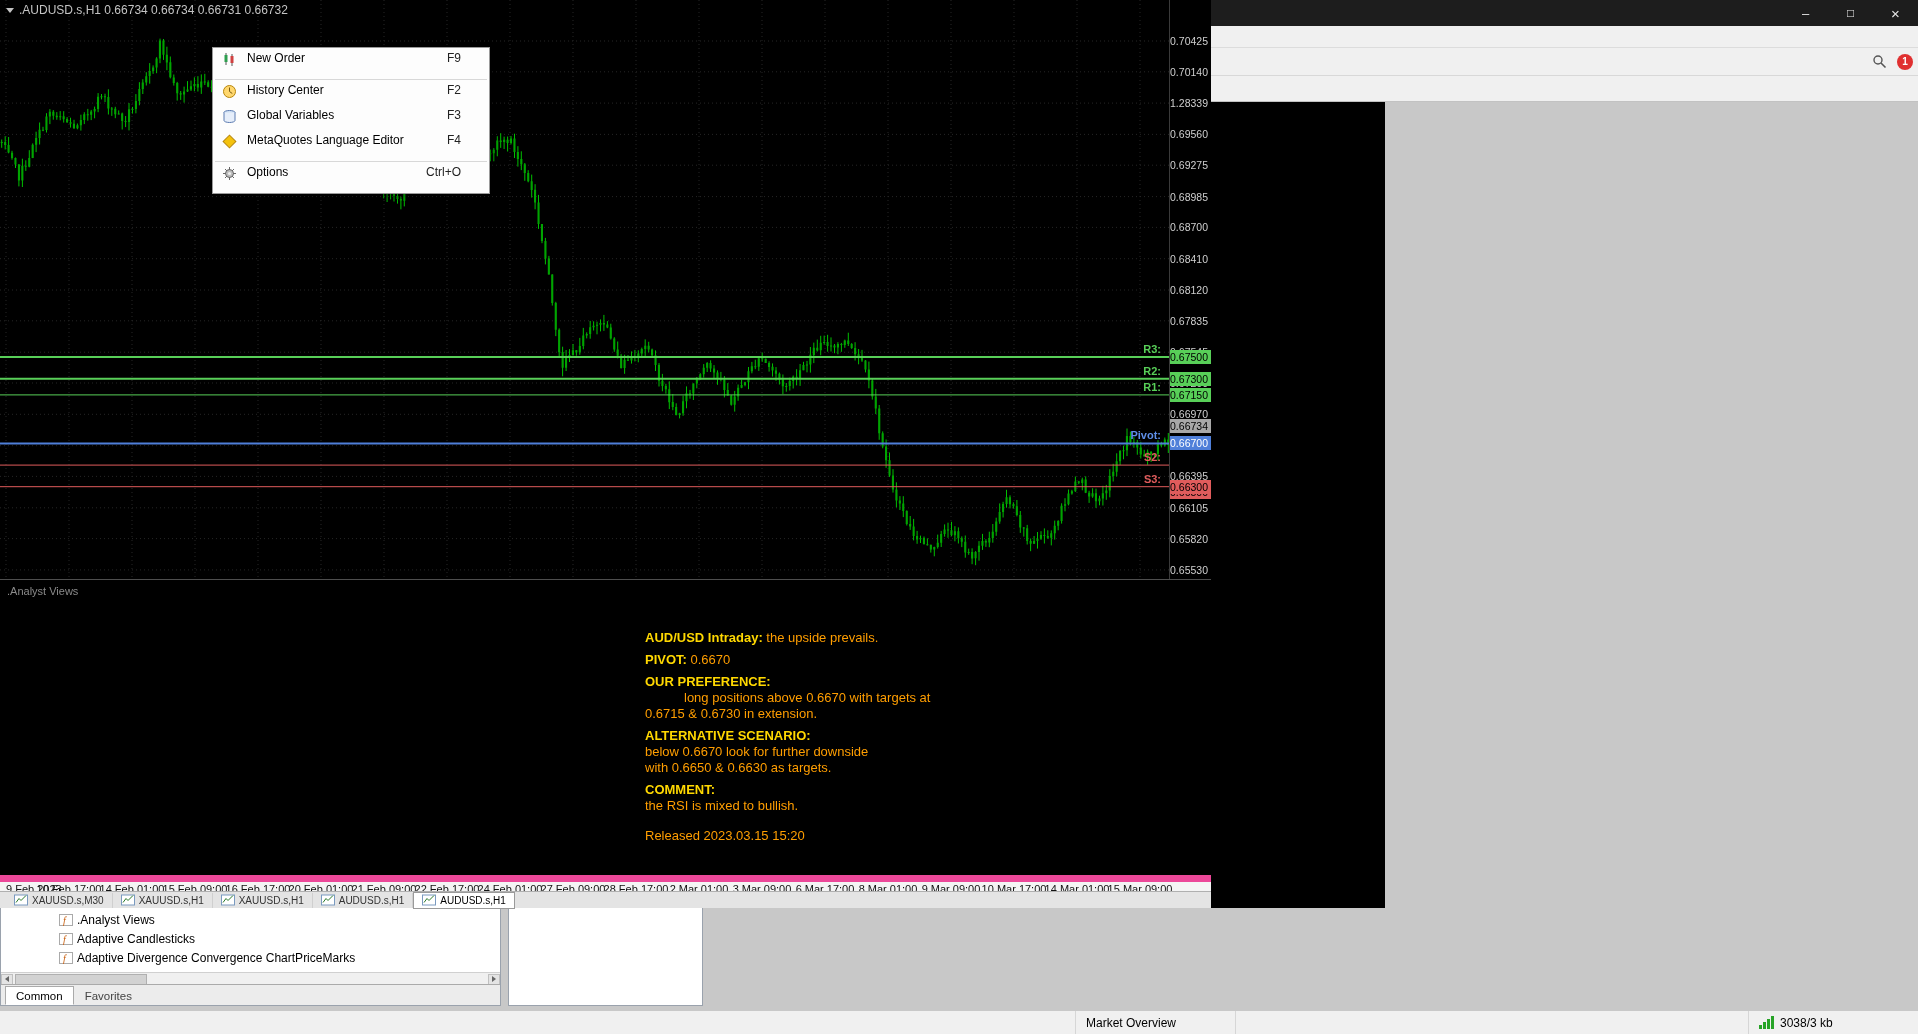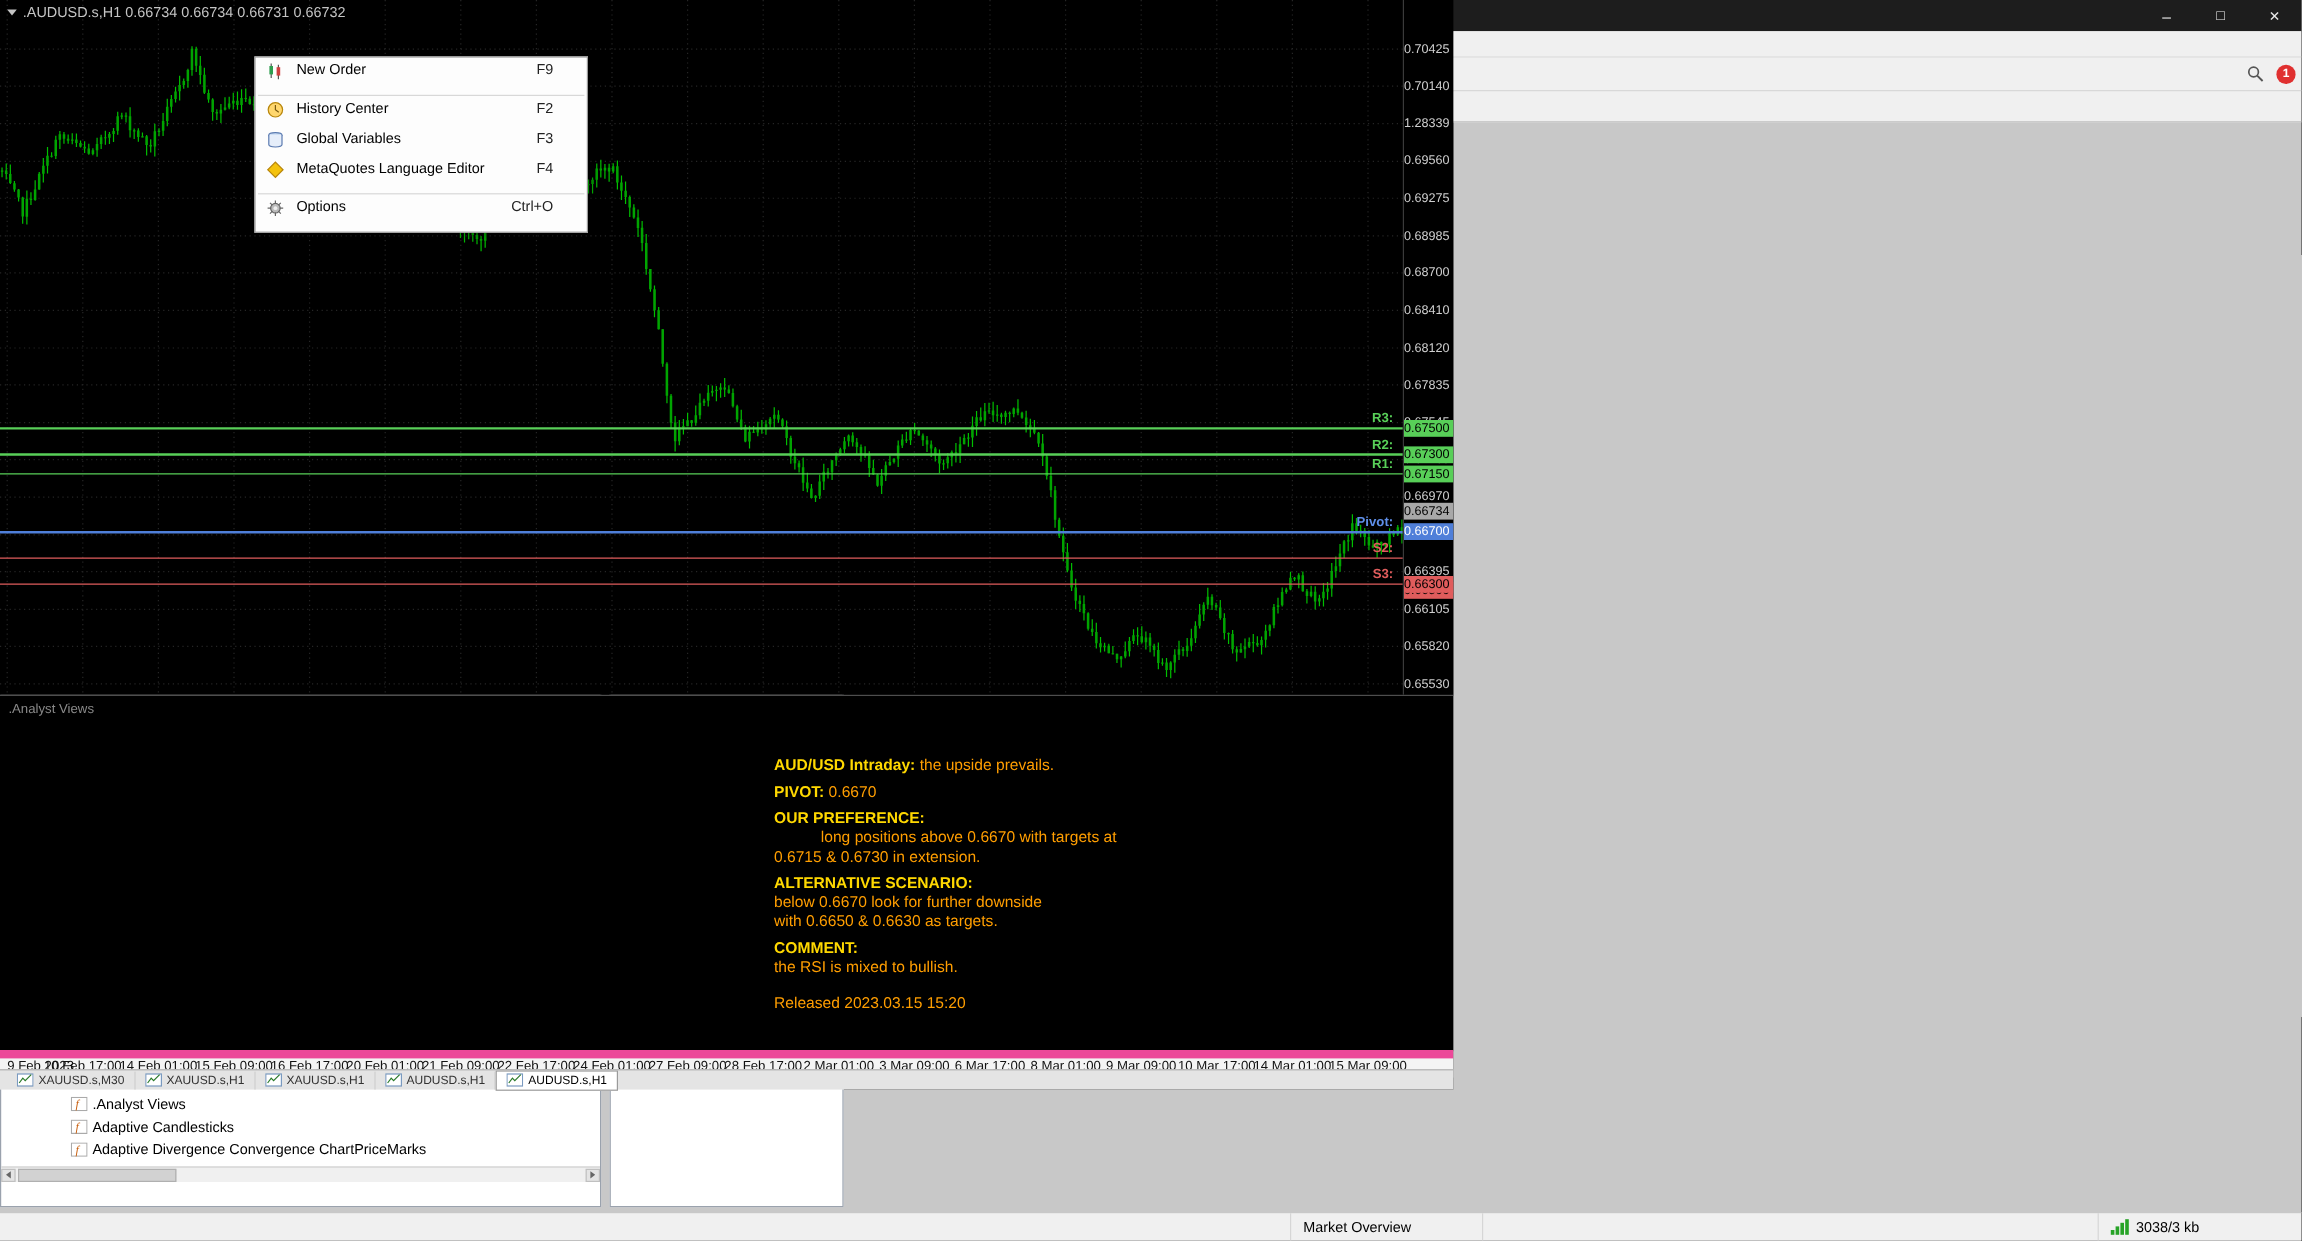--- a/index.html
+++ b/index.html
@@ -83,21 +83,21 @@
   .hthumb{width:130px;height:9px;background:#d2d2d2;border:1px solid #b0b0b0;margin-left:2px;}
   .hsp{flex:1;}
   
   #dw{left:508px;top:102px;width:195px;height:904px;}
   .dwrow{height:21px;display:flex;align-items:center;padding:0 6px;border-bottom:1px solid #f4f4f4;}
   .dwrow .lab{color:#000;}
   .dwrow .val{margin-left:auto;color:#000;}
   .dwsect{height:22px;display:flex;align-items:center;padding:0 4px;border-bottom:1px solid #eee;}
   .dwsect .tico{margin-right:5px;}
   
-  #chartcol{left:707px;top:102px;width:1211px;height:908px;background:#000;}
+  #chartcol{left:707px;top:102px;width:1385px;height:908px;background:#000;}
   .plot{position:absolute;left:0;top:0;width:1211px;height:579px;background:#000;}
   #chart-svg{position:absolute;left:0;top:0;}
   .scale{position:absolute;right:0;top:0;width:41px;height:579px;border-left:1px solid #3a3a3a;background:#000;}
   .ytick{position:absolute;right:3px;font-size:10.5px;color:#cfcfcf;}
   .ytag{position:absolute;left:0;right:0;height:14px;font-size:10.5px;display:flex;align-items:center;
         justify-content:flex-end;padding-right:3px;box-sizing:border-box;color:#000;}
   .ytag.green{background:#58cf58;} .ytag.blue{background:#4f7fd9;color:#fff;} .ytag.red{background:#e05c5c;}
   .ytag.gray{background:#a8a8a8;}
   .ohlc{position:absolute;left:6px;top:3px;color:#c4c4c4;font-size:12px;display:flex;align-items:center;}
   .ohlc .tri{width:0;height:0;border-left:4px solid transparent;border-right:4px solid transparent;
@@ -714,20 +714,24 @@
           </span>
           <span>Adaptive Divergence Convergence ChartPriceMarks</span>
         </div>
       </div>
     <div class="hscroll">
       <span class="harrow left"></span>
       <span class="hthumb"></span>
       <span class="hsp"></span>
       <span class="harrow right"></span>
     </div>
+    <div class="tabbar" id="nav-tabs">
+        <div class="tab active">Common</div>
+        <div class="tab">Favorites</div>
+      </div>
   </div>
 
   <div class="panel" id="dw">
     <div class="phead">
       <span>Data Window</span>
       <span class="pclose"></span>
     </div>
     <div class="dwsect">
       <span class="tico">
         <svg viewBox="0 0 14 12">

